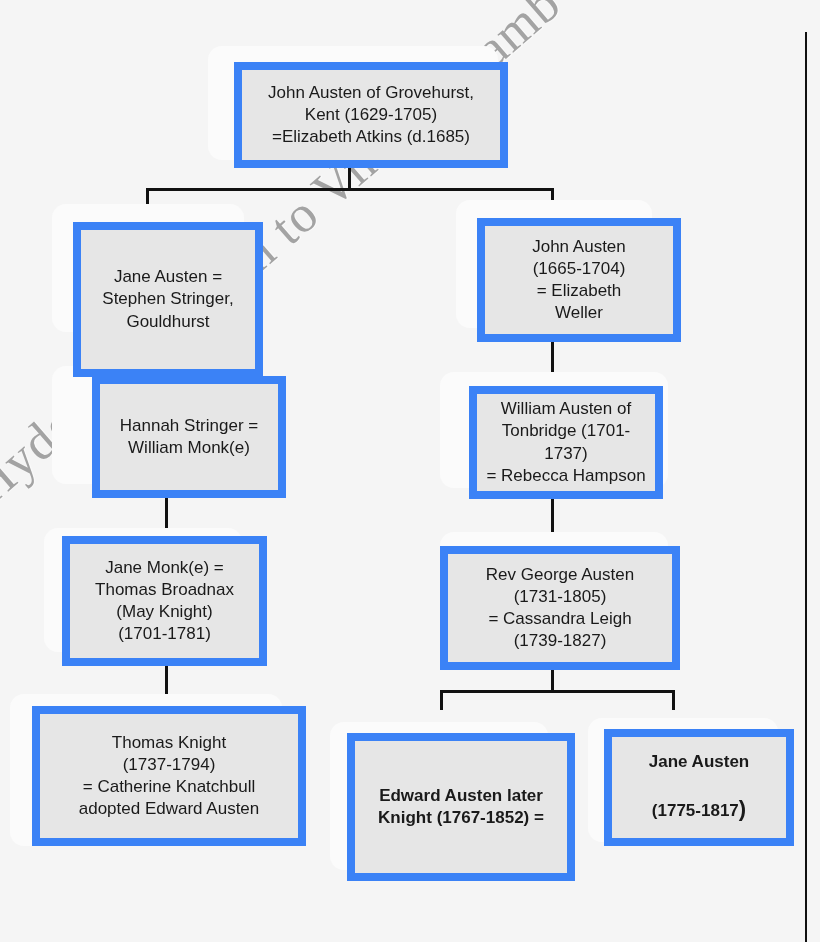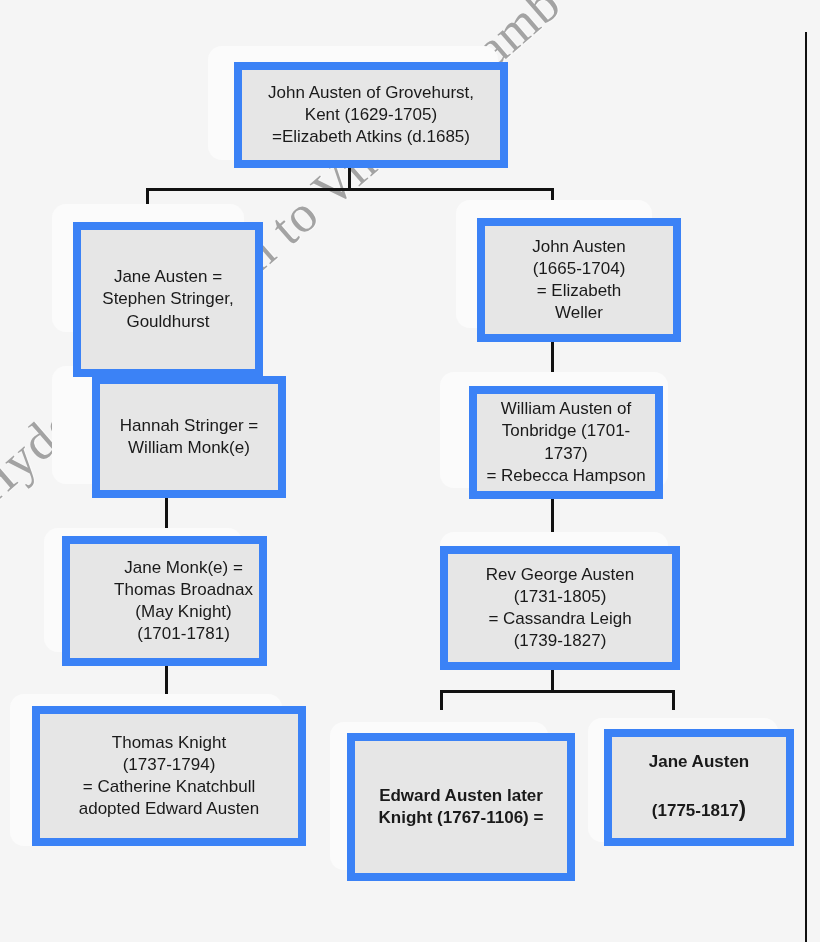--- a/index.html
+++ b/index.html
@@ -147,21 +147,21 @@
     <span class="txt">Hannah Stringer =
 William Monk(e)</span>
   </div>
 
   <div class="node" style="left:469px; top:386px; width:194px; height:113px;">
     <span class="txt">William Austen of
 Tonbridge (1701-1737)
 = Rebecca Hampson</span>
   </div>
 
-  <div class="node" style="left:62px; top:536px; width:205px; height:130px;justify-content:flex-end;">
+  <div class="node" style="left:62px; top:536px; width:205px; height:130px;">
     <span class="txt">Jane Monk(e)  =
 Thomas Broadnax
 (May Knight)
 (1701-1781)</span>
   </div>
 
   <div class="node" style="left:440px; top:546px; width:240px; height:124px;">
     <span class="txt">Rev George Austen
 (1731-1805)
 = Cassandra Leigh
@@ -171,21 +171,21 @@
   <div class="node bold" style="left:32px; top:706px; width:274px; height:140px;">
     <span class="txt">Thomas Knight
 (1737-1794)
 = Catherine Knatchbull
 adopted Edward Austen</span>
   </div>
 
   <div class="node" style="left:347px; top:733px; width:228px; height:148px;">
     <span class="txt">
       <span class="b">Edward  Austen later
-Knight (1767-1106) =</span>
+Knight (1767-1852) =</span>
     </span>
   </div>
 
   <div class="node" style="left:604px; top:729px; width:190px; height:117px;">
     <span class="txt">
       <span class="n">Jane Austen</span>
       <span class="n"><span>(1775-1817</span><span class="big-paren">)</span></span>
     </span>
   </div>
 

